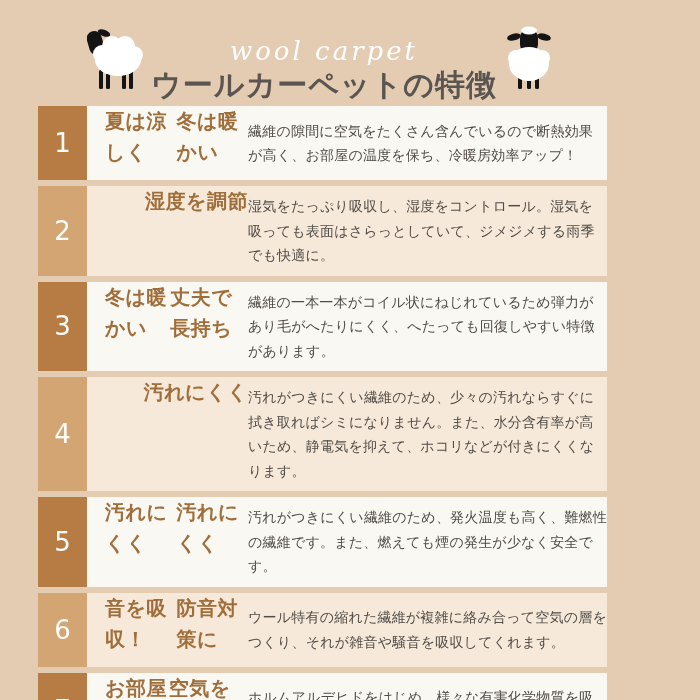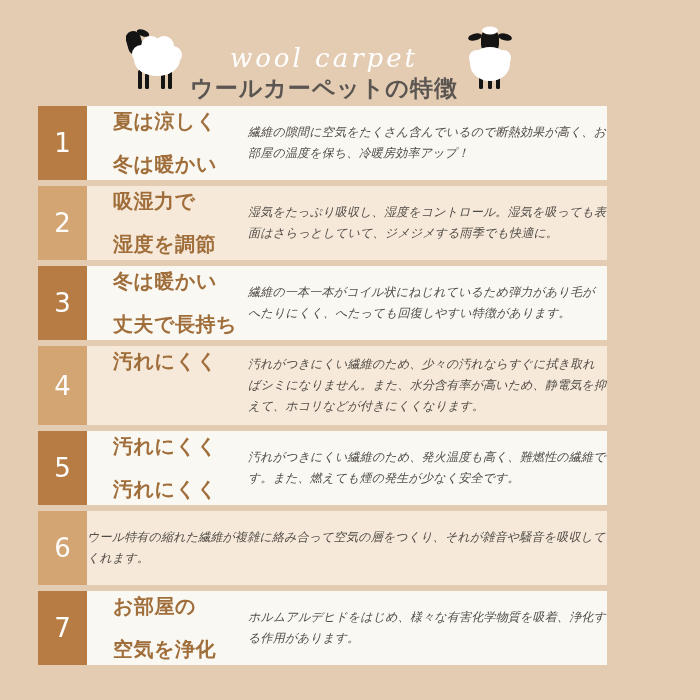--- a/index.html
+++ b/index.html
@@ -42,21 +42,21 @@
   }
   .script-title {
     font-family: "DejaVu Serif", "Liberation Serif", serif;
     font-style: italic;
     font-size: 26px;
     letter-spacing: 3px;
     color: var(--script-text);
     margin-bottom: 6px;
   }
   .main-title {
-    font-size: 23px;
+    font-size: 30px;
     font-weight: bold;
     letter-spacing: 1px;
     color: var(--header-text);
   }
 
   
   .rows {
     margin: 6px 35px 0 38px;
   }
   .row {
@@ -73,40 +73,39 @@
     flex: 0 0 49px;
     display: flex;
     align-items: center;
     justify-content: center;
     color: #fdfcfa;
     font-size: 26px;
     font-weight: 500;
   }
   .ttl {
     flex: 0 0 161px;
-    padding-left: 26px;
-    display: flex;
-    flex-direction: column;
-    justify-content: space-between;
+    padding-left: 18px;
+    display: flex;
+    flex-direction: row;
+    justify-content: flex-end;
     color: var(--title-text);
     font-size: 20px;
     font-weight: bold;
     letter-spacing: 0.5px;
     line-height: 1.55;
   }
   .desc {
     flex: 1 1 auto;
     align-self: center;
     padding: 8px 0 8px 0;
     color: var(--desc-text);
-    font-size: 12px;
+    font-size: 14px;
     font-weight: 500;
     line-height: 1.75;
     letter-spacing: 0.2px;
-    font-style: italic;
   }
 </style>
 </head>
 <body>
 
 <div class="page">
 
   <header class="header">
     <span class="sheep sheep-left">
       <svg width="58" height="68" viewBox="0 0 58 68" aria-hidden="true">
@@ -167,21 +166,20 @@
       <span class="t2">冬は暖かい</span>
     </div>
     <p class="desc">繊維の隙間に空気をたくさん含んでいるので断熱効果が高く、お部屋の温度を保ち、冷暖房効率アップ！</p>
   </section>
 
   <section class="row even">
     <div class="num">
       <span class="num-text">2</span>
     </div>
     <div class="ttl">
-      <span class="t1">吸湿力で</span>
       <span class="t2">湿度を調節</span>
     </div>
     <p class="desc">湿気をたっぷり吸収し、湿度をコントロール。湿気を吸っても表面はさらっとしていて、ジメジメする雨季でも快適に。</p>
   </section>
 
   <section class="row odd">
     <div class="num">
       <span class="num-text">3</span>
     </div>
     <div class="ttl">
@@ -209,20 +207,24 @@
       <span class="t1">汚れにくく</span>
       <span class="t2">汚れにくく</span>
     </div>
     <p class="desc">汚れがつきにくい繊維のため、発火温度も高く、難燃性の繊維です。また、燃えても煙の発生が少なく安全です。</p>
   </section>
 
   <section class="row even">
     <div class="num">
       <span class="num-text">6</span>
     </div>
+    <div class="ttl">
+      <span class="t1">音を吸収！</span>
+      <span class="t2">防音対策に</span>
+    </div>
     <p class="desc">ウール特有の縮れた繊維が複雑に絡み合って空気の層をつくり、それが雑音や騒音を吸収してくれます。</p>
   </section>
 
   <section class="row odd">
     <div class="num">
       <span class="num-text">7</span>
     </div>
     <div class="ttl">
       <span class="t1">お部屋の</span>
       <span class="t2">空気を浄化</span>

